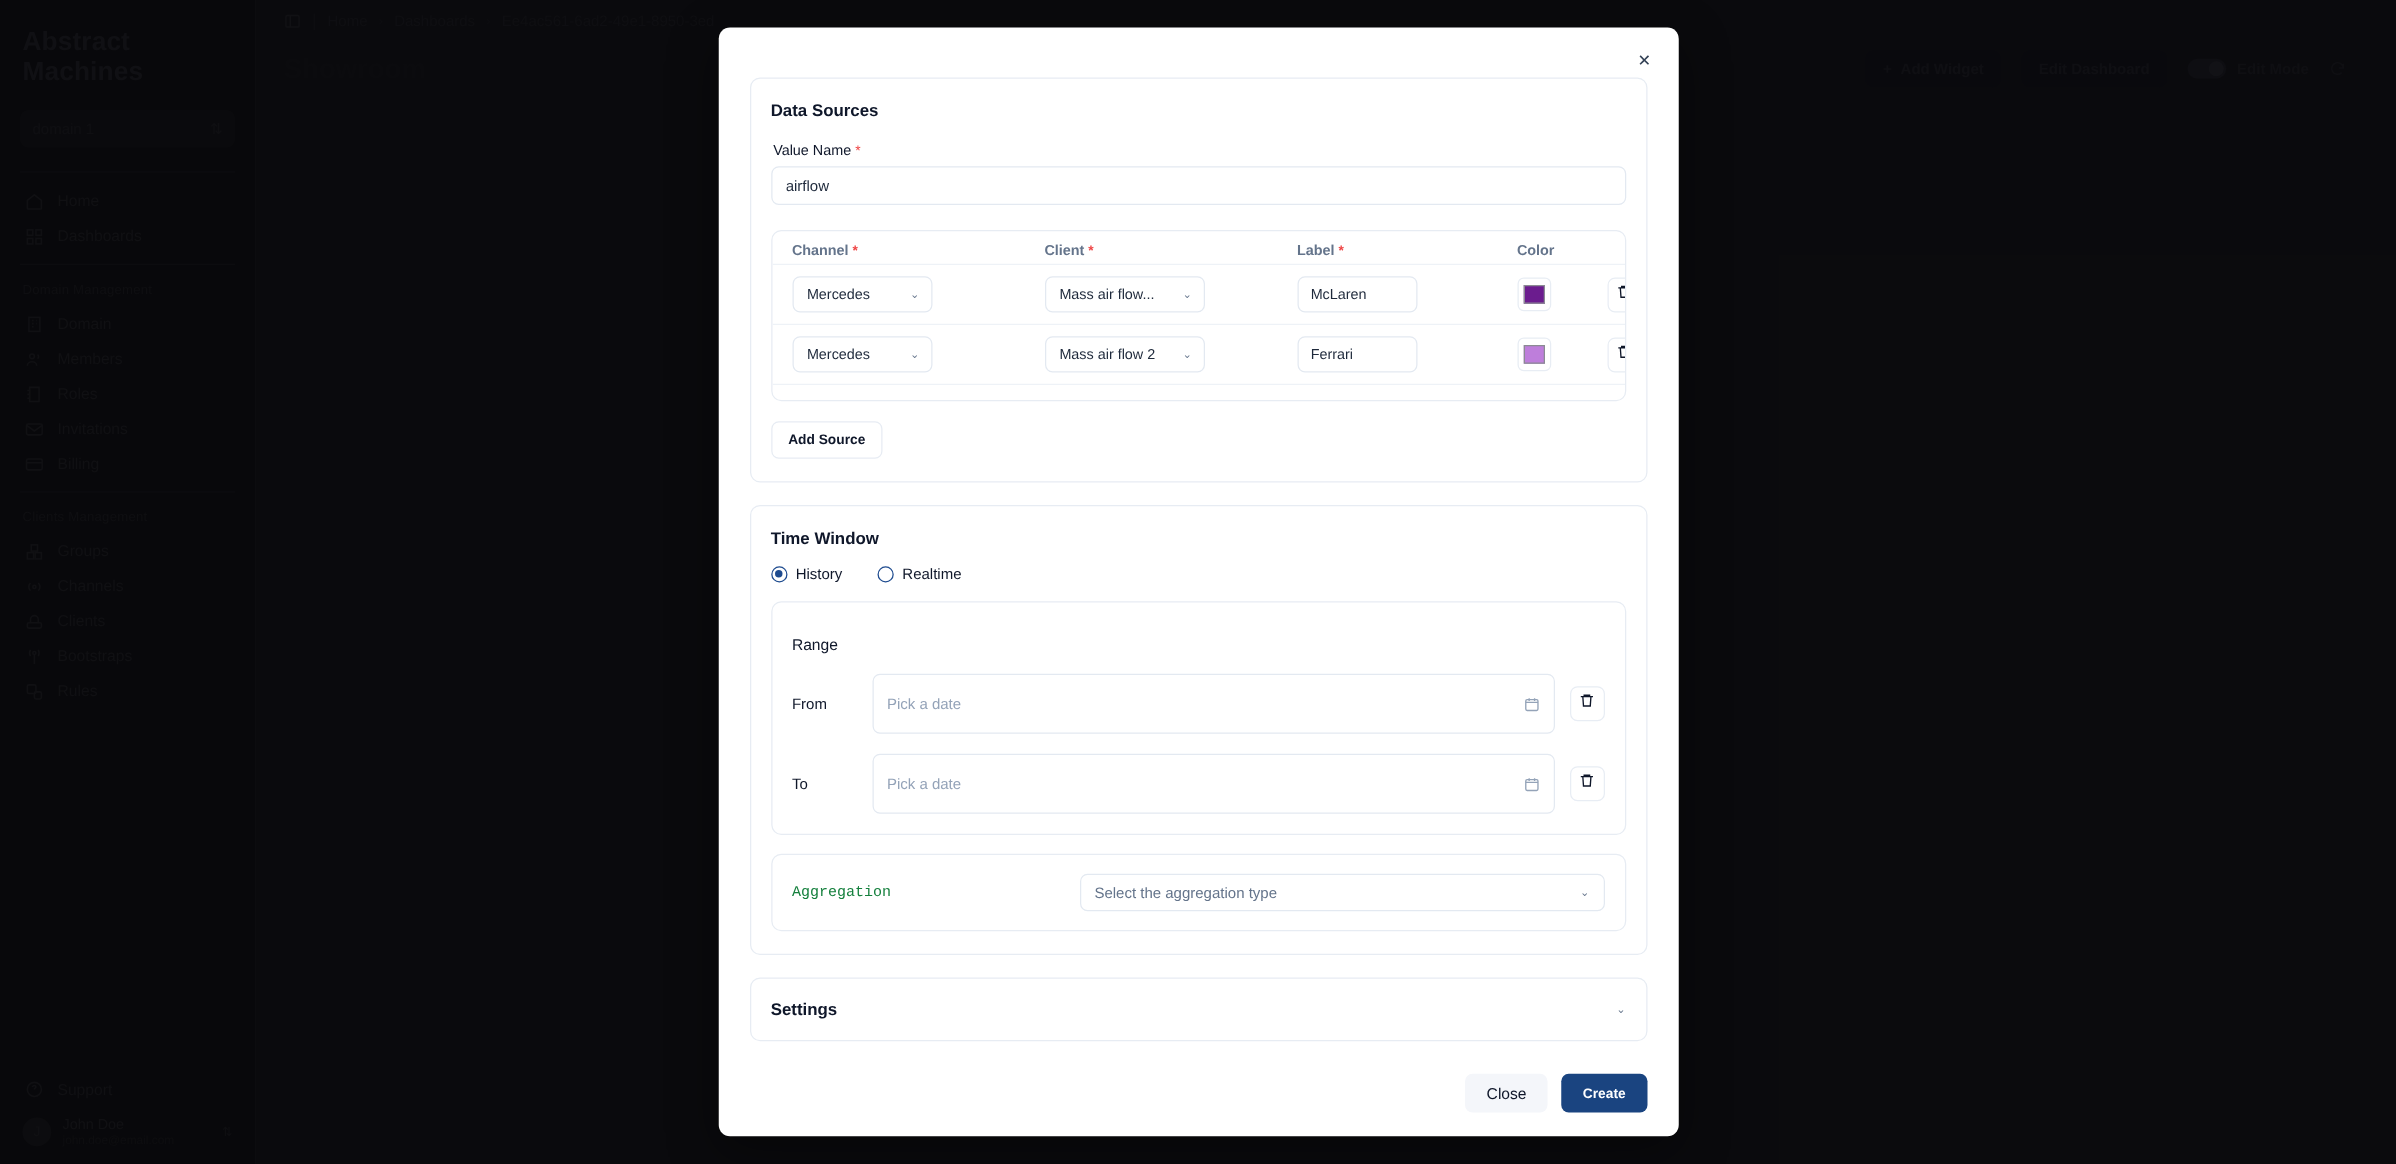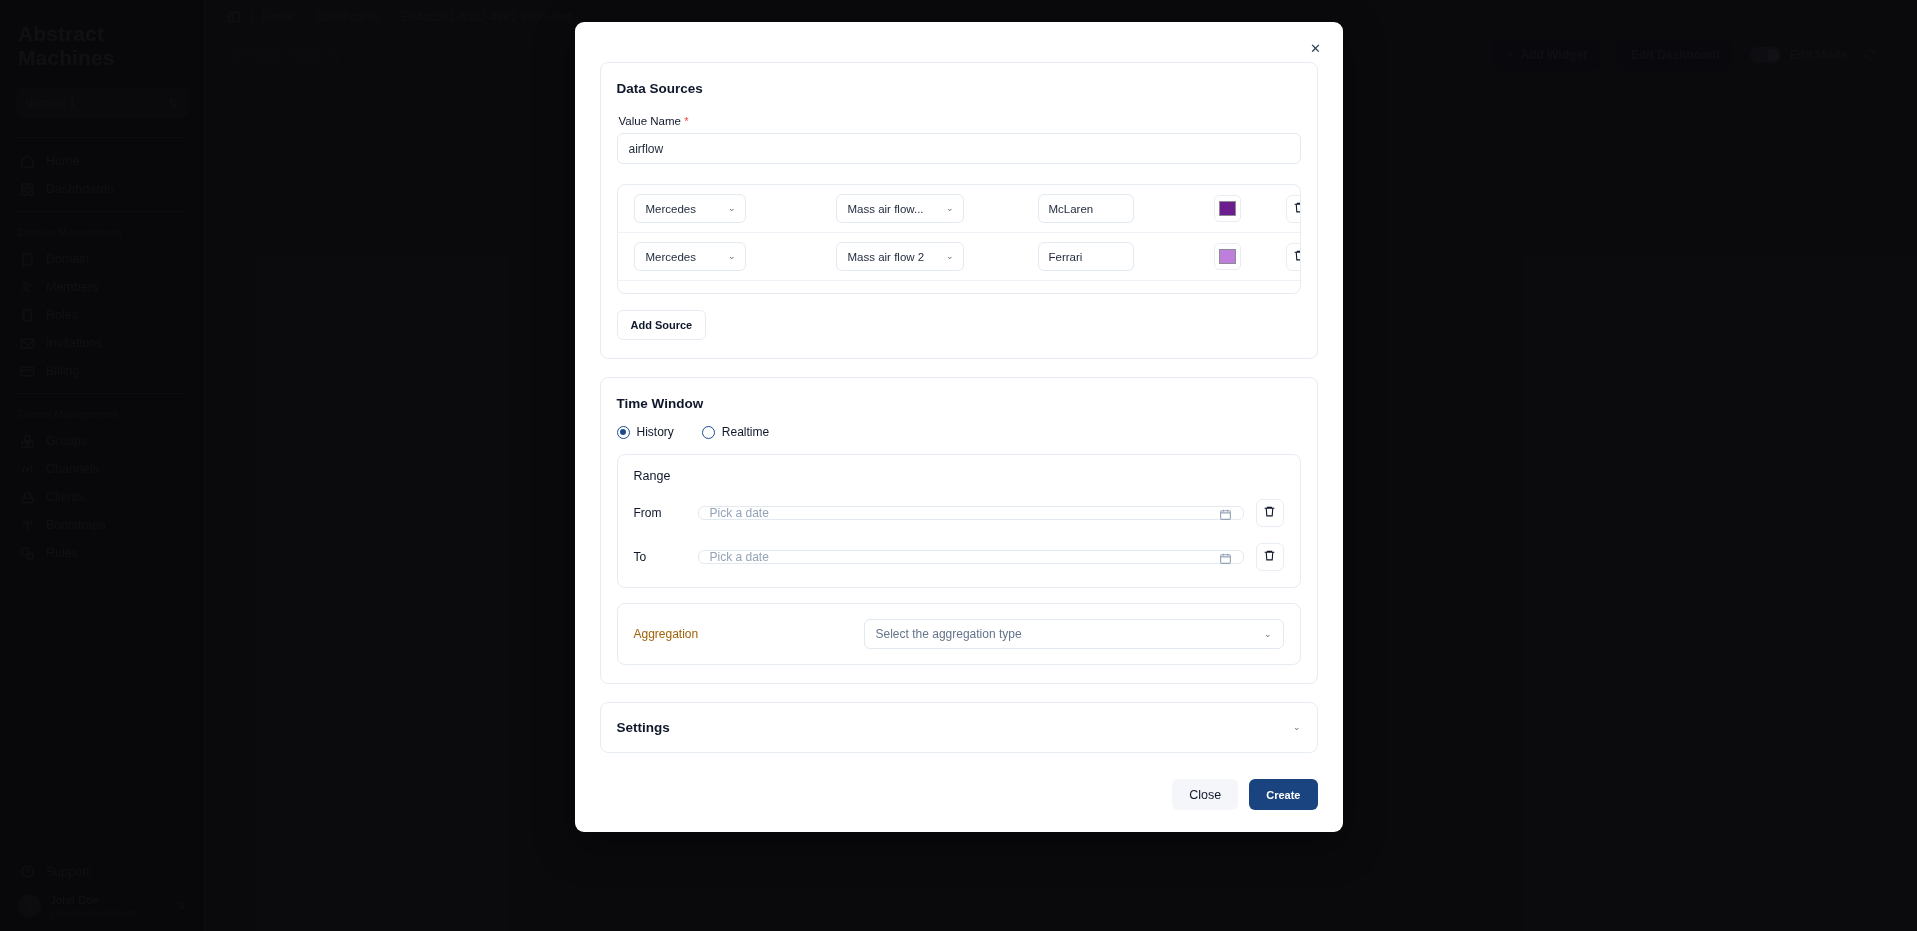--- a/index.html
+++ b/index.html
@@ -150,34 +150,34 @@
   .radio-row { display: flex; align-items: center; gap: 28px; margin-top: 14px; }
   .radio-item { display: flex; align-items: center; gap: 7px; cursor: pointer; }
   .radio {
     width: 13px; height: 13px; border-radius: 50%;
     border: 1.6px solid #1e4b8f; background: #fff;
     display: flex; align-items: center; justify-content: center;
   }
   .radio.on::after { content: ""; width: 6px; height: 6px; border-radius: 50%; background: #1e4b8f; }
   .radio-label { font-size: 12px; color: #0f172a; }
 
-  .sub-card { border: 1px solid #e7ecf3; border-radius: 8px; margin-top: 15px; padding: 14px 16px 16px 16px; }
+  .sub-card { border: 1px solid #e7ecf3; border-radius: 8px; margin-top: 15px; padding: 27px 16px 16px 16px; }
   .sub-title { font-size: 12.5px; color: #0f172a; }
   .date-row { display: flex; align-items: center; gap: 0; margin-top: 16px; }
   .date-key { width: 64px; font-size: 12px; color: #0f172a; }
   .date-field {
-    flex: 1 1 auto; height: 14px; border: 1px solid #e3e9f1; border-radius: 6px;
+    flex: 1 1 auto; height: 48px; border: 1px solid #e3e9f1; border-radius: 6px;
     display: flex; align-items: center; padding: 0 11px; background: #fff; cursor: text; gap: 45px;
   }
   .date-ph { font-size: 12px; color: #94a3b8; flex: 1 1 auto; }
   .cal-ico { width: 13px; height: 13px; color: #94a3b8; }
   .date-del { margin-left: 12px; }
 
   .agg-card { border: 1px solid #e7ecf3; border-radius: 8px; margin-top: 15px; padding: 15px 16px; display: flex; align-items: center; }
-  .agg-key { width: 230px; font-size: 12px; color: #a16207; }
+  .agg-key { width: 230px; font-size: 12px; color: #15803d; font-family: Liberation Mono, monospace; }
   .agg-select {
     flex: 1 1 auto; height: 30px; border: 1px solid #e3e9f1; border-radius: 6px;
     display: flex; align-items: center; justify-content: space-between;
     padding: 0 11px; font-size: 12px; color: #64748b; background: #fff; cursor: pointer;
   }
 
   .settings-card {
     border: 1px solid #e7ecf3; border-radius: 8px; margin-top: 18px;
     padding: 17px 16px; display: flex; align-items: center; justify-content: space-between; cursor: pointer;
   }
@@ -402,20 +402,36 @@
     <section class="card">
       <div class="card-title">Data Sources</div>
 
       <div class="field-label">
         <span>Value Name</span>
         <span class="req">*</span>
       </div>
       <input class="text-input" value="airflow" style="">
 
       <div class="src-table">
+        <div class="src-head">
+          <div>
+            <span>Channel</span>
+            <span class="req">*</span>
+          </div>
+          <div>
+            <span>Client</span>
+            <span class="req">*</span>
+          </div>
+          <div>
+            <span>Label</span>
+            <span class="req">*</span>
+          </div>
+          <div>Color</div>
+          <div></div>
+        </div>
 
         <div class="src-row">
           <div>
             <div class="select-box sel-ch">
               <span>Mercedes</span>
               <span class="chev">⌄</span>
             </div>
           </div>
           <div>
             <div class="select-box sel-cl">

